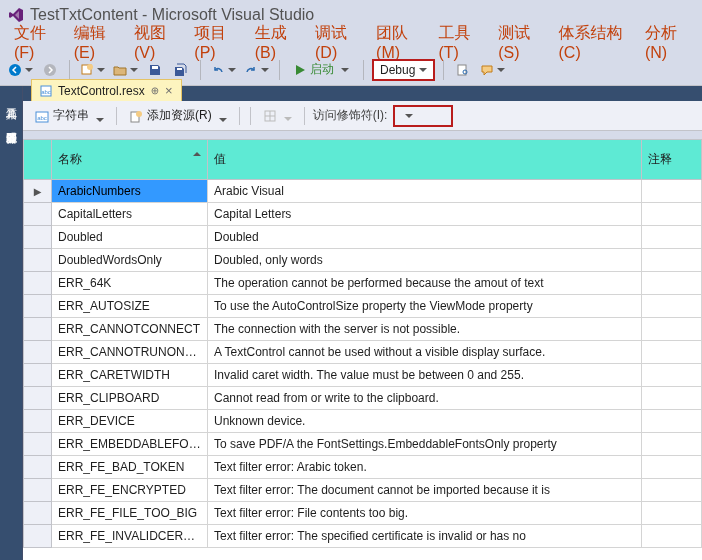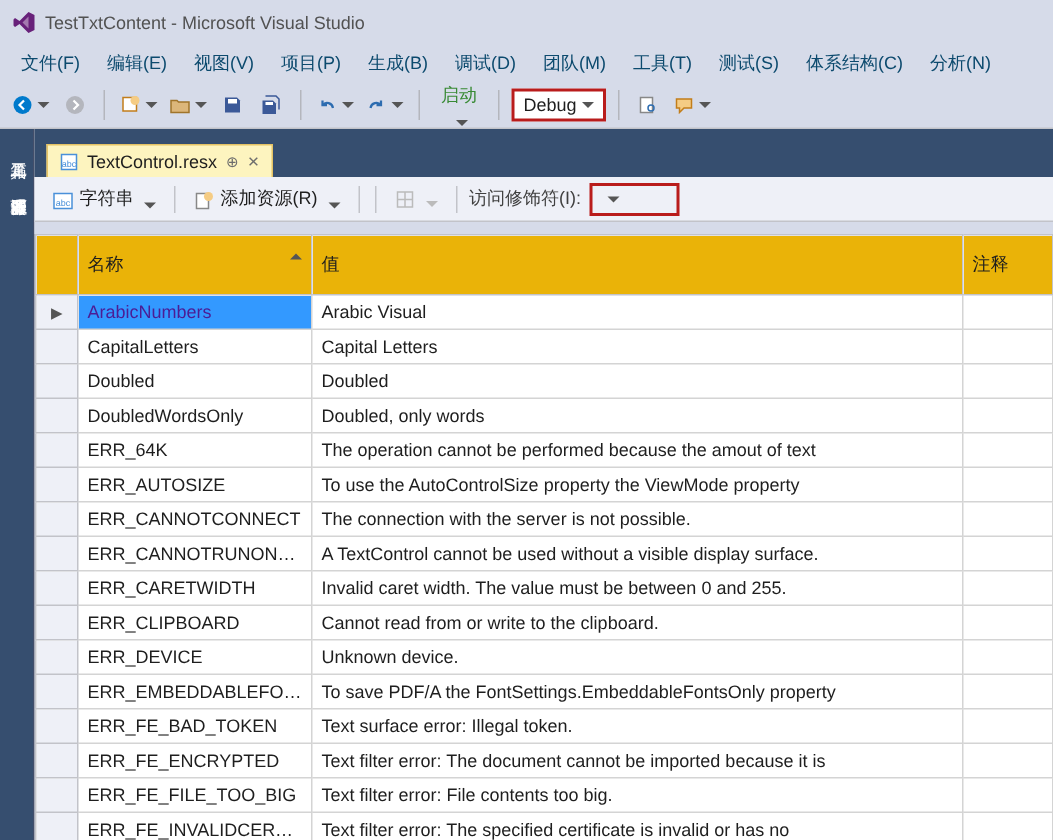--- a/index.html
+++ b/index.html
@@ -1,58 +1,58 @@
 <!DOCTYPE html>
 <html><head>
 <meta charset="utf-8">
 <style>
 * { margin: 0; padding: 0; box-sizing: border-box; font-family: "Microsoft YaHei", "Segoe UI", sans-serif; }
 body { width: 702px; height: 560px; background: #eef0f7; overflow: hidden; font-size: 12px; color: #1e1e1e; }
 
 .titlebar { height: 30px; background: #d6dbe9; display: flex; align-items: center; padding: 0 8px; gap: 6px; }
 .titlebar .vs-logo { width: 16px; height: 16px; }
-.titlebar .title { font-size: 12px; color: #525252; }
+.titlebar .title { font-size: 16px; color: #525252; }
 
 .menubar { height: 24px; background: #d6dbe9; display: flex; align-items: center; padding: 0 6px; gap: 2px; }
-.menubar .menu { padding: 2px 8px; font-size: 12px; color: #0c4a6e; cursor: pointer; }
+.menubar .menu { padding: 2px 8px; font-size: 16px; color: #c2410c; cursor: pointer; }
 
 .toolbar { height: 32px; background: #d6dbe9; display: flex; align-items: center; padding: 0 6px; gap: 4px; border-bottom: 1px solid #c2c3c9; }
 .tbtn { display: inline-flex; align-items: center; justify-content: center; height: 22px; min-width: 22px; padding: 0 2px; cursor: pointer; border-radius: 2px; position: relative; }
 .tdrop::after { content: ""; border: 4px solid transparent; border-top-color: #555; margin-left: 3px; margin-top: 4px; }
 .tsep { width: 1px; height: 20px; background: #b4b6bd; margin: 0 4px; }
-.start-btn { display: flex; align-items: center; gap: 4px; padding: 0 6px; color: #388a34; flex-direction: column; }
+.start-btn { display: flex; align-items: center; gap: 4px; padding: 0 6px; color: #388a34; }
 .combo { height: 22px; background: #fff; border: 2px solid #b91c1c; display: flex; align-items: center; padding: 0 6px; gap: 4px; min-width: 60px; }
 .combo .arrow { border: 4px solid transparent; border-top-color: #555; margin-top: 4px; }
 
 .dock { display: flex; height: calc(100% - 86px); }
 
 .sidetabs { width: 22px; background: #364e6f; display: flex; flex-direction: column; align-items: center; padding-top: 8px; gap: 12px; }
 .sidetab { writing-mode: vertical-rl; font-size: 11px; color: #fff; padding: 6px 2px; cursor: pointer; }
 
 .editor { flex: 1; display: flex; flex-direction: column; background: #fff; border-left: 1px solid #434e6a; }
 
-.tabs { height: 32px; background: #364e6f; display: flex; align-items: flex-end; padding-left: 8px; }
+.tabs { height: 15px; background: #364e6f; display: flex; align-items: flex-end; padding-left: 8px; }
 .tab { background: #fdf4bf; height: 22px; display: flex; align-items: center; padding: 0 8px; gap: 6px; font-size: 12px; color: #1e1e1e; border: 1px solid #e5c365; border-bottom: none; }
 .tab .pin { font-size: 10px; color: #6d6d6d; }
 .tab .close { font-size: 13px; color: #6d6d6d; }
 
 .resbar { height: 30px; background: #eef0f7; border-bottom: 1px solid #c2c3c9; display: flex; align-items: center; padding: 0 8px; gap: 6px; font-size: 12px; }
 .resbtn { display: flex; align-items: flex-end; gap: 4px; padding: 2px 4px; cursor: pointer; }
 .ressep { width: 1px; height: 18px; background: #c2c3c9; margin: 0 2px; }
 .disabled { color: #404040; }
 .drop-arrow { display:inline-block; border: 4px solid transparent; border-top-color: #555; margin-left: 3px; transform: translateY(2px); }
 
 .grid-wrap { flex: 1; overflow: auto; background: #fff; }
 .grid-spacer { height: 8px; background: #d6dbe9; }
 table.grid { border-collapse: collapse; width: 100%; table-layout:fixed; }
-table.grid th { background: #eab308; border: 1px solid #c2c3c9; text-align: left; padding: 3px 6px; font-weight: normal; font-size: 12px; height: 40px; position: relative; }
+table.grid th { background: #5eead4; border: 1px solid #c2c3c9; text-align: left; padding: 3px 6px; font-weight: normal; font-size: 12px; height: 40px; position: relative; }
 table.grid th .sort { position: absolute; right: 6px; top: 8px; border: 4px solid transparent; border-bottom-color: #555; }
 table.grid td { border: 1px solid #d4d4d4; padding: 3px 6px; font-size: 12px; height: 23px; white-space: nowrap; overflow: hidden; text-overflow: ellipsis; }
 .rowhdr { width: 28px; background: #eef0f7; border: 1px solid #c2c3c9 !important; text-align: center; }
-tr.selected td.name { background: #3399ff; color: #4c1d95; }
+tr.selected td.name { background: #3399ff; color: #000000; }
 .indicator { color: #555; font-size: 10px; }
 </style>
 </head>
 <body>
 
 <div class="titlebar">
   <svg class="vs-logo" viewBox="0 0 16 16">
       <path fill="#68217a" d="M11 1l4 2v10l-4 2-6-6-3 2-1-1V6l1-1 3 2 6-6z"></path>
       <path fill="#fff" d="M11 4v8L7 8l4-4z" opacity="0.4"></path>
     </svg>
@@ -292,21 +292,21 @@
             </tr>
             <tr>
               <td class="rowhdr"></td>
               <td class="name">ERR_EMBEDDABLEFONTS</td>
               <td>To save PDF/A the FontSettings.EmbeddableFontsOnly property</td>
               <td></td>
             </tr>
             <tr>
               <td class="rowhdr"></td>
               <td class="name">ERR_FE_BAD_TOKEN</td>
-              <td>Text surface error: Illegal token.</td>
+              <td>Text filter error: Arabic token.</td>
               <td></td>
             </tr>
             <tr>
               <td class="rowhdr"></td>
               <td class="name">ERR_FE_ENCRYPTED</td>
               <td>Text filter error: The document cannot be imported because it is</td>
               <td></td>
             </tr>
             <tr>
               <td class="rowhdr"></td>

